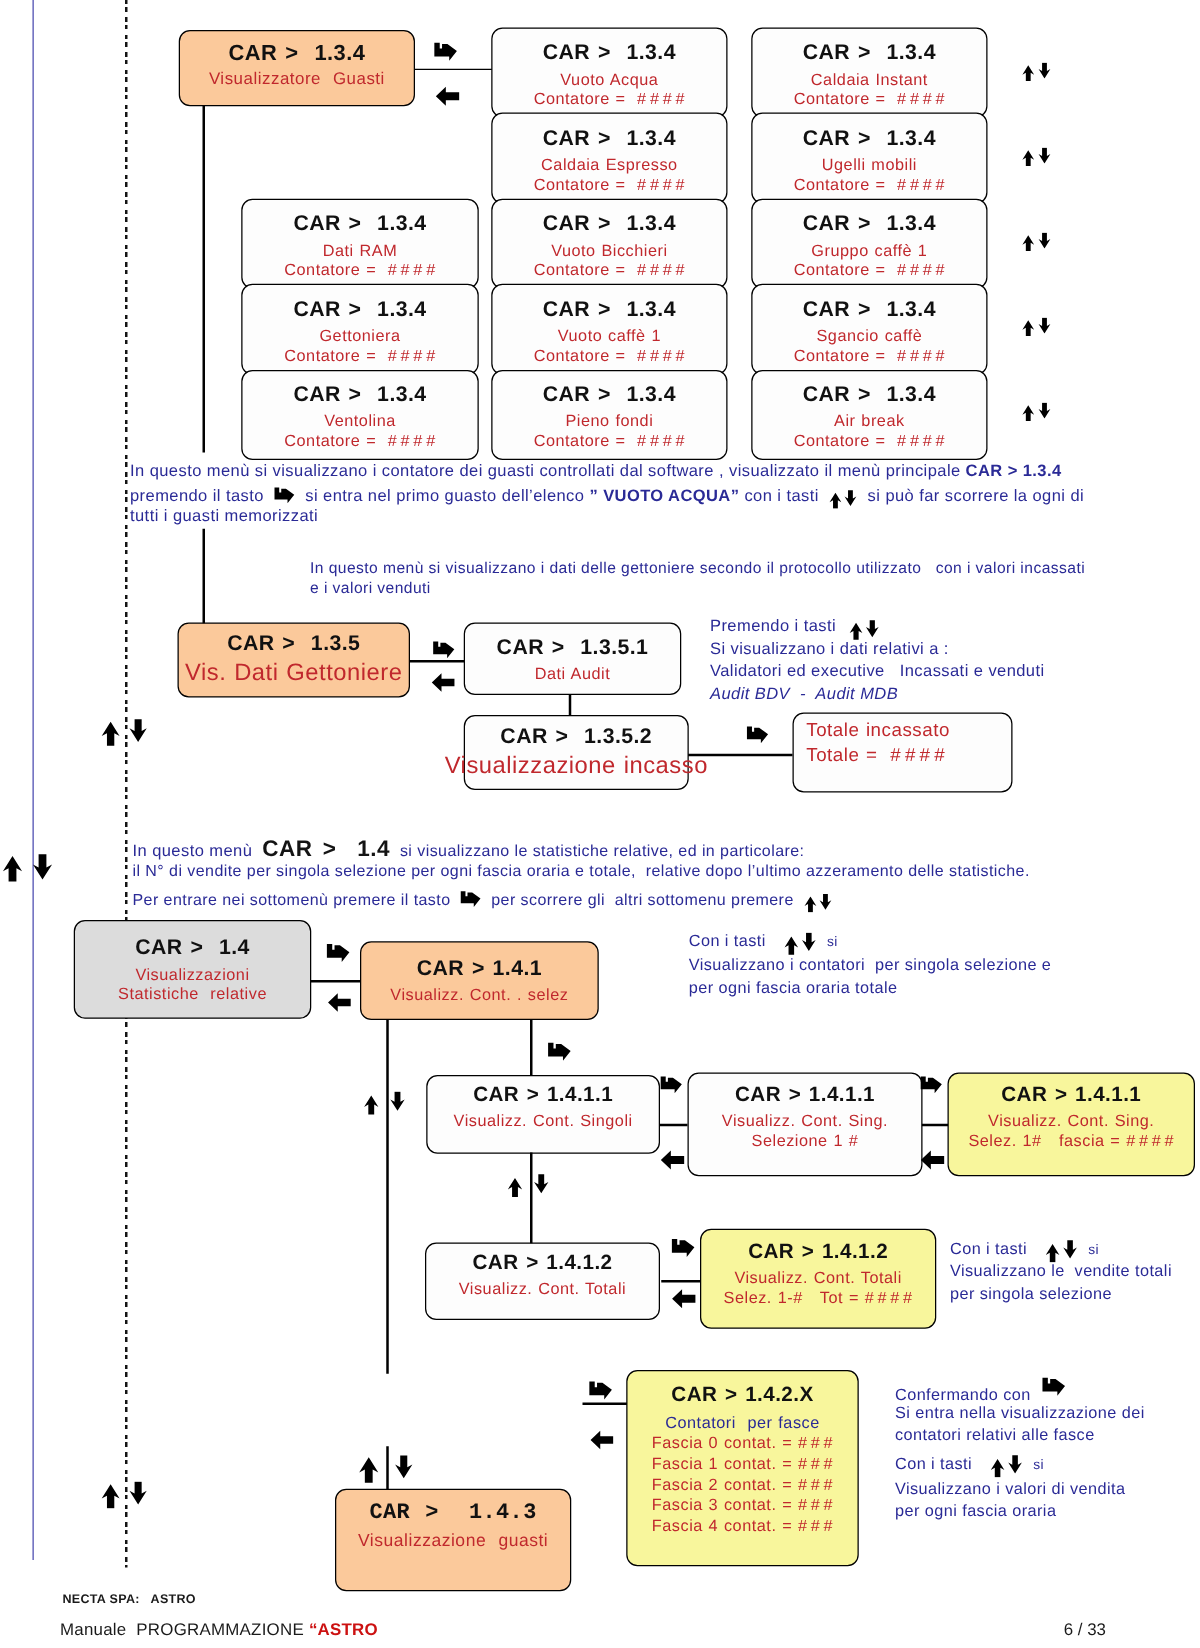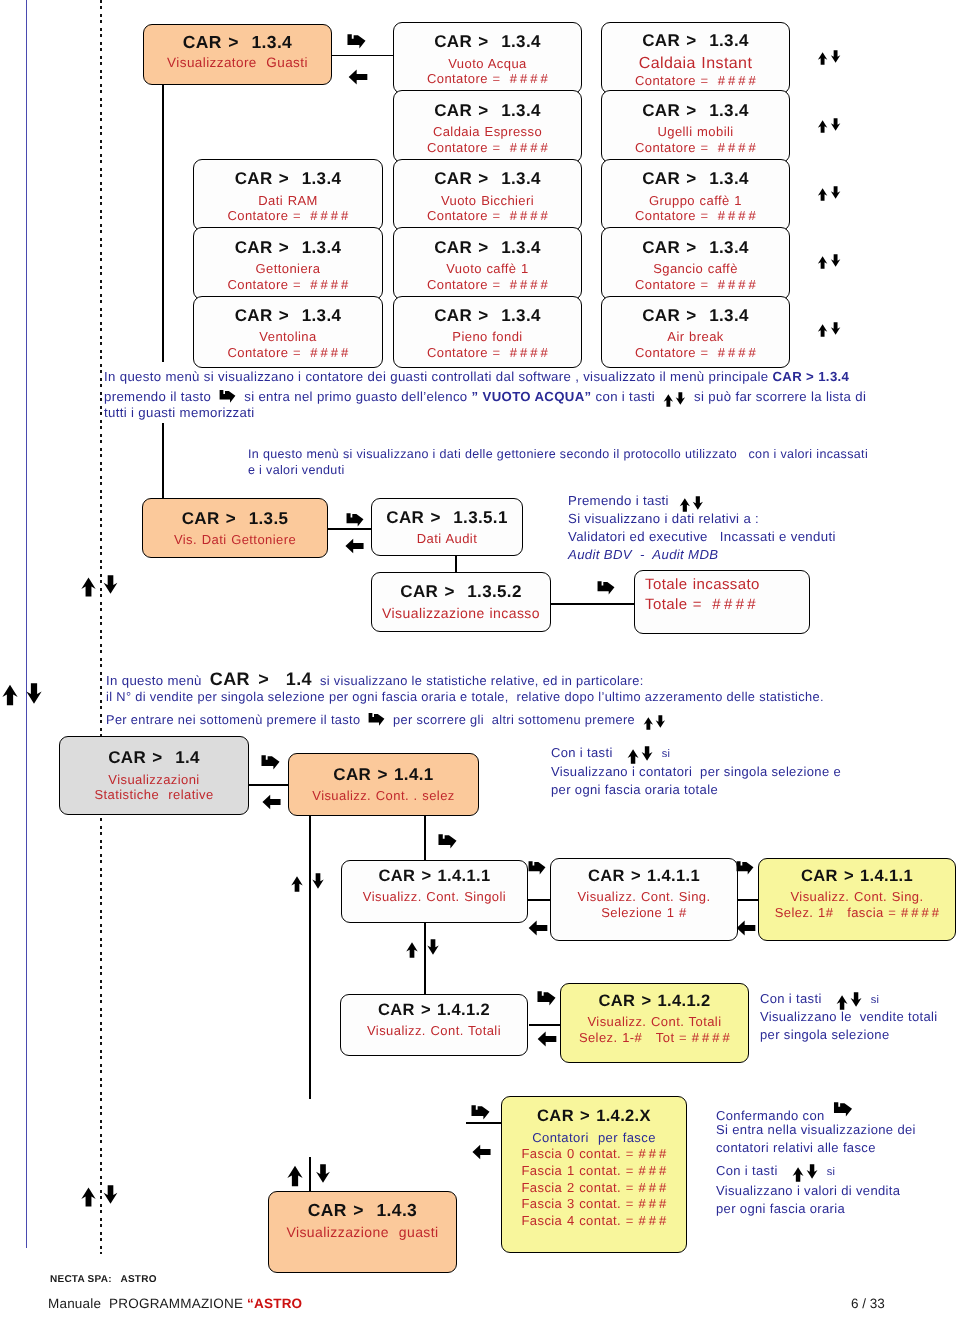--- a/index.html
+++ b/index.html
@@ -60,21 +60,21 @@
 <div class="s" style="font-size:13px;margin-top:3px">Vuoto caffè 1</div>
 <div class="s" style="font-size:13px;">Contatore =  # # # #</div>
 </div>
 <div class="box " style="left:393px;top:295.6px;width:189px;height:72.4px;padding-top:3px">
 <div class="t" style="font-size:17px;">CAR &gt;  1.3.4</div>
 <div class="s" style="font-size:13px;margin-top:3px">Pieno fondi</div>
 <div class="s" style="font-size:13px;">Contatore =  # # # #</div>
 </div>
 <div class="box " style="left:601px;top:22px;width:189px;height:72.4px;padding-top:3px">
 <div class="t" style="font-size:17px;">CAR &gt;  1.3.4</div>
-<div class="s" style="font-size:16px;margin-top:3px">Caldaia Instant</div>
+<div class="s" style="font-size:13px;margin-top:3px">Caldaia Instant</div>
 <div class="s" style="font-size:13px;">Contatore =  # # # #</div>
 </div>
 <div class="box " style="left:601px;top:90.4px;width:189px;height:72.4px;padding-top:3px">
 <div class="t" style="font-size:17px;">CAR &gt;  1.3.4</div>
 <div class="s" style="font-size:13px;margin-top:3px">Ugelli mobili</div>
 <div class="s" style="font-size:13px;">Contatore =  # # # #</div>
 </div>
 <div class="box " style="left:601px;top:158.8px;width:189px;height:72.4px;padding-top:3px">
 <div class="t" style="font-size:17px;">CAR &gt;  1.3.4</div>
 <div class="s" style="font-size:13px;margin-top:3px">Gruppo caffè 1</div>
@@ -136,38 +136,38 @@
         </svg><span style="display:inline-block;width:1.60px"></span><svg width="11.20" height="13.00" viewBox="0 0 92 121" style="vertical-align:top;position:relative;top:-2.40px">
           <path d="M46 119 L90 49 L64 63 L64 2 L28 2 L28 63 L2 49 Z"></path>
         </svg></span></div>
 <div class="para" style="left:104px;top:369px;font-size:13.2px;"><span class="" style="">In questo menù si visualizzano i contatore dei guasti controllati dal software , visualizzato il menù principale</span> <b><span class="" style="">CAR &gt; 1.3.4</span></b></div>
 <div class="para" style="left:104px;top:387px;font-size:13.2px;"><span class="" style="">premendo il tasto</span>  <span class="ib" style="position:relative;top:2px;display:inline-block;line-height:0"><svg class="ico" width="17" height="14" viewBox="0 0 46 39">
           <path d="M1 3 H11.5 V14 H16 V5.5 H26.5 L45 19 L30 38 V29.5 H1 Z"></path>
         </svg></span>  <span class="" style="">si entra nel primo guasto dell’elenco</span> <b><span class="" style="">” VUOTO ACQUA”</span></b> <span class="" style="">con i tasti</span>  <span class="ib" style="position:relative;top:-3px;display:inline-block;line-height:0"><span class="ico updown" style="display:inline-block;white-space:nowrap;position:relative"><svg width="10.73" height="13.00" viewBox="0 0 92 121" style="vertical-align:top">
             <path d="M46 2 L90 72 L64 58 L64 119 L28 119 L28 58 L2 72 Z"></path>
           </svg><span style="display:inline-block;width:1.53px"></span><svg width="10.73" height="13.00" viewBox="0 0 92 121" style="vertical-align:top;position:relative;top:-2.30px">
             <path d="M46 119 L90 49 L64 63 L64 2 L28 2 L28 63 L2 49 Z"></path>
-          </svg></span></span>  <span class="" style="">si può far scorrere la lista di</span></div>
+          </svg></span></span>  <span class="" style="">si può far scorrere la ogni di</span></div>
 <div class="para" style="left:104px;top:405px;font-size:13.2px;"><span class="" style="">tutti i guasti memorizzati</span></div>
 <div class="para" style="left:248px;top:447px;font-size:12.5px;"><span class="" style="">In questo menù si visualizzano i dati delle gettoniere secondo il protocollo utilizzato   con i valori incassati</span></div>
 <div class="para" style="left:248px;top:463px;font-size:12.5px;"><span class="" style="">e i valori venduti</span></div>
 <div class="ln hln" style="left:326px;top:528px;width:46px"></div>
 <div class="ln vln" style="left:455px;top:556px;height:18px"></div>
 <div class="ln hln" style="left:549px;top:603px;width:85px"></div>
 <div class="box orange sh" style="left:142px;top:498px;width:186px;height:60px;">
 <div class="t" style="font-size:17px;">CAR &gt;  1.3.5</div>
-<div class="s" style="font-size:13px;margin-top:3px">Vis. Dati Gettoniere</div>
-</div>
-<div class="box " style="left:371px;top:498px;width:152px;height:58px;">
+<div class="s" style="font-size:19px;margin-top:3px">Vis. Dati Gettoniere</div>
+</div>
+<div class="box " style="left:371px;top:498px;width:174px;height:58px;">
 <div class="t" style="font-size:17px;">CAR &gt;  1.3.5.1</div>
 <div class="s" style="font-size:13px;margin-top:3px">Dati Audit</div>
 </div>
 <div class="box " style="left:371px;top:572px;width:180px;height:60px;">
 <div class="t" style="font-size:17px;">CAR &gt;  1.3.5.2</div>
-<div class="s" style="font-size:14px;margin-top:3px">Visualizzazione incasso</div>
+<div class="s" style="font-size:19px;margin-top:3px">Visualizzazione incasso</div>
 </div>
 <div class="box lal" style="left:634px;top:570px;width:176px;height:64px;justify-content:flex-start;padding-top:5px">
 <div class="s" style="font-size:15px;">Totale incassato</div>
 <div class="s" style="font-size:15px;margin-top:2px">Totale =  # # # #</div>
 </div>
 <div class="iconpos" style="left:346px;top:512px"><svg class="ico" width="18" height="15" viewBox="0 0 46 39">
         <path d="M1 3 H11.5 V14 H16 V5.5 H26.5 L45 19 L30 38 V29.5 H1 Z"></path>
       </svg></div>
 <div class="iconpos" style="left:345px;top:538px"><svg class="ico" width="19" height="16" viewBox="0 0 44 36">
         <path d="M43 11 H19 V1 L1 18 L19 35 V25 H43 Z"></path>
@@ -319,21 +319,21 @@
         <path d="M43 11 H19 V1 L1 18 L19 35 V25 H43 Z"></path>
       </svg></div>
 <div class="ln vln" style="left:309px;top:1157px;height:35px"></div>
 <div class="iconpos" style="left:287px;top:1165px"><svg class="ico" width="16" height="22" viewBox="0 0 92 121">
         <path d="M46 2 L90 72 L64 58 L64 119 L28 119 L28 58 L2 72 Z"></path>
       </svg></div>
 <div class="iconpos" style="left:315px;top:1164px"><svg class="ico" width="16" height="19" viewBox="0 0 92 121">
         <path d="M46 119 L90 49 L64 63 L64 2 L28 2 L28 63 L2 49 Z"></path>
       </svg></div>
 <div class="box orange sh" style="left:268px;top:1191px;width:189px;height:82px;justify-content:flex-start;padding-top:8px">
-<div class="t" style="font-size:17.5px;">CAR &gt;  1.4.3</div>
+<div class="t" style="font-size:17.5px;font-family:Liberation Mono, monospace;">CAR &gt;  1.4.3</div>
 <div class="s" style="font-size:14px;margin-top:3px">Visualizzazione  guasti</div>
 </div>
 <div class="para" style="left:716px;top:1104px;font-size:13px;"><span class="" style="">Confermando con</span>  <span class="ib" style="position:relative;top:-3px;display:inline-block;line-height:0"><svg class="ico" width="20" height="16" viewBox="0 0 46 39">
           <path d="M1 3 H11.5 V14 H16 V5.5 H26.5 L45 19 L30 38 V29.5 H1 Z"></path>
         </svg></span></div>
 <div class="para" style="left:716px;top:1122px;font-size:13px;"><span class="" style="">Si entra nella visualizzazione dei</span></div>
 <div class="para" style="left:716px;top:1140px;font-size:13px;"><span class="" style="">contatori relativi alle fasce</span></div>
 <div class="para" style="left:716px;top:1163px;font-size:13px;"><span class="" style="">Con i tasti</span><span style="display:inline-block;width:14px"></span><span class="ib" style="position:relative;top:-4px;display:inline-block;line-height:0"><span class="ico updown" style="display:inline-block;white-space:nowrap;position:relative"><svg width="12.13" height="15.00" viewBox="0 0 92 121" style="vertical-align:top">
             <path d="M46 2 L90 72 L64 58 L64 119 L28 119 L28 58 L2 72 Z"></path>
           </svg><span style="display:inline-block;width:1.73px"></span><svg width="12.13" height="15.00" viewBox="0 0 92 121" style="vertical-align:top;position:relative;top:-2.60px">

